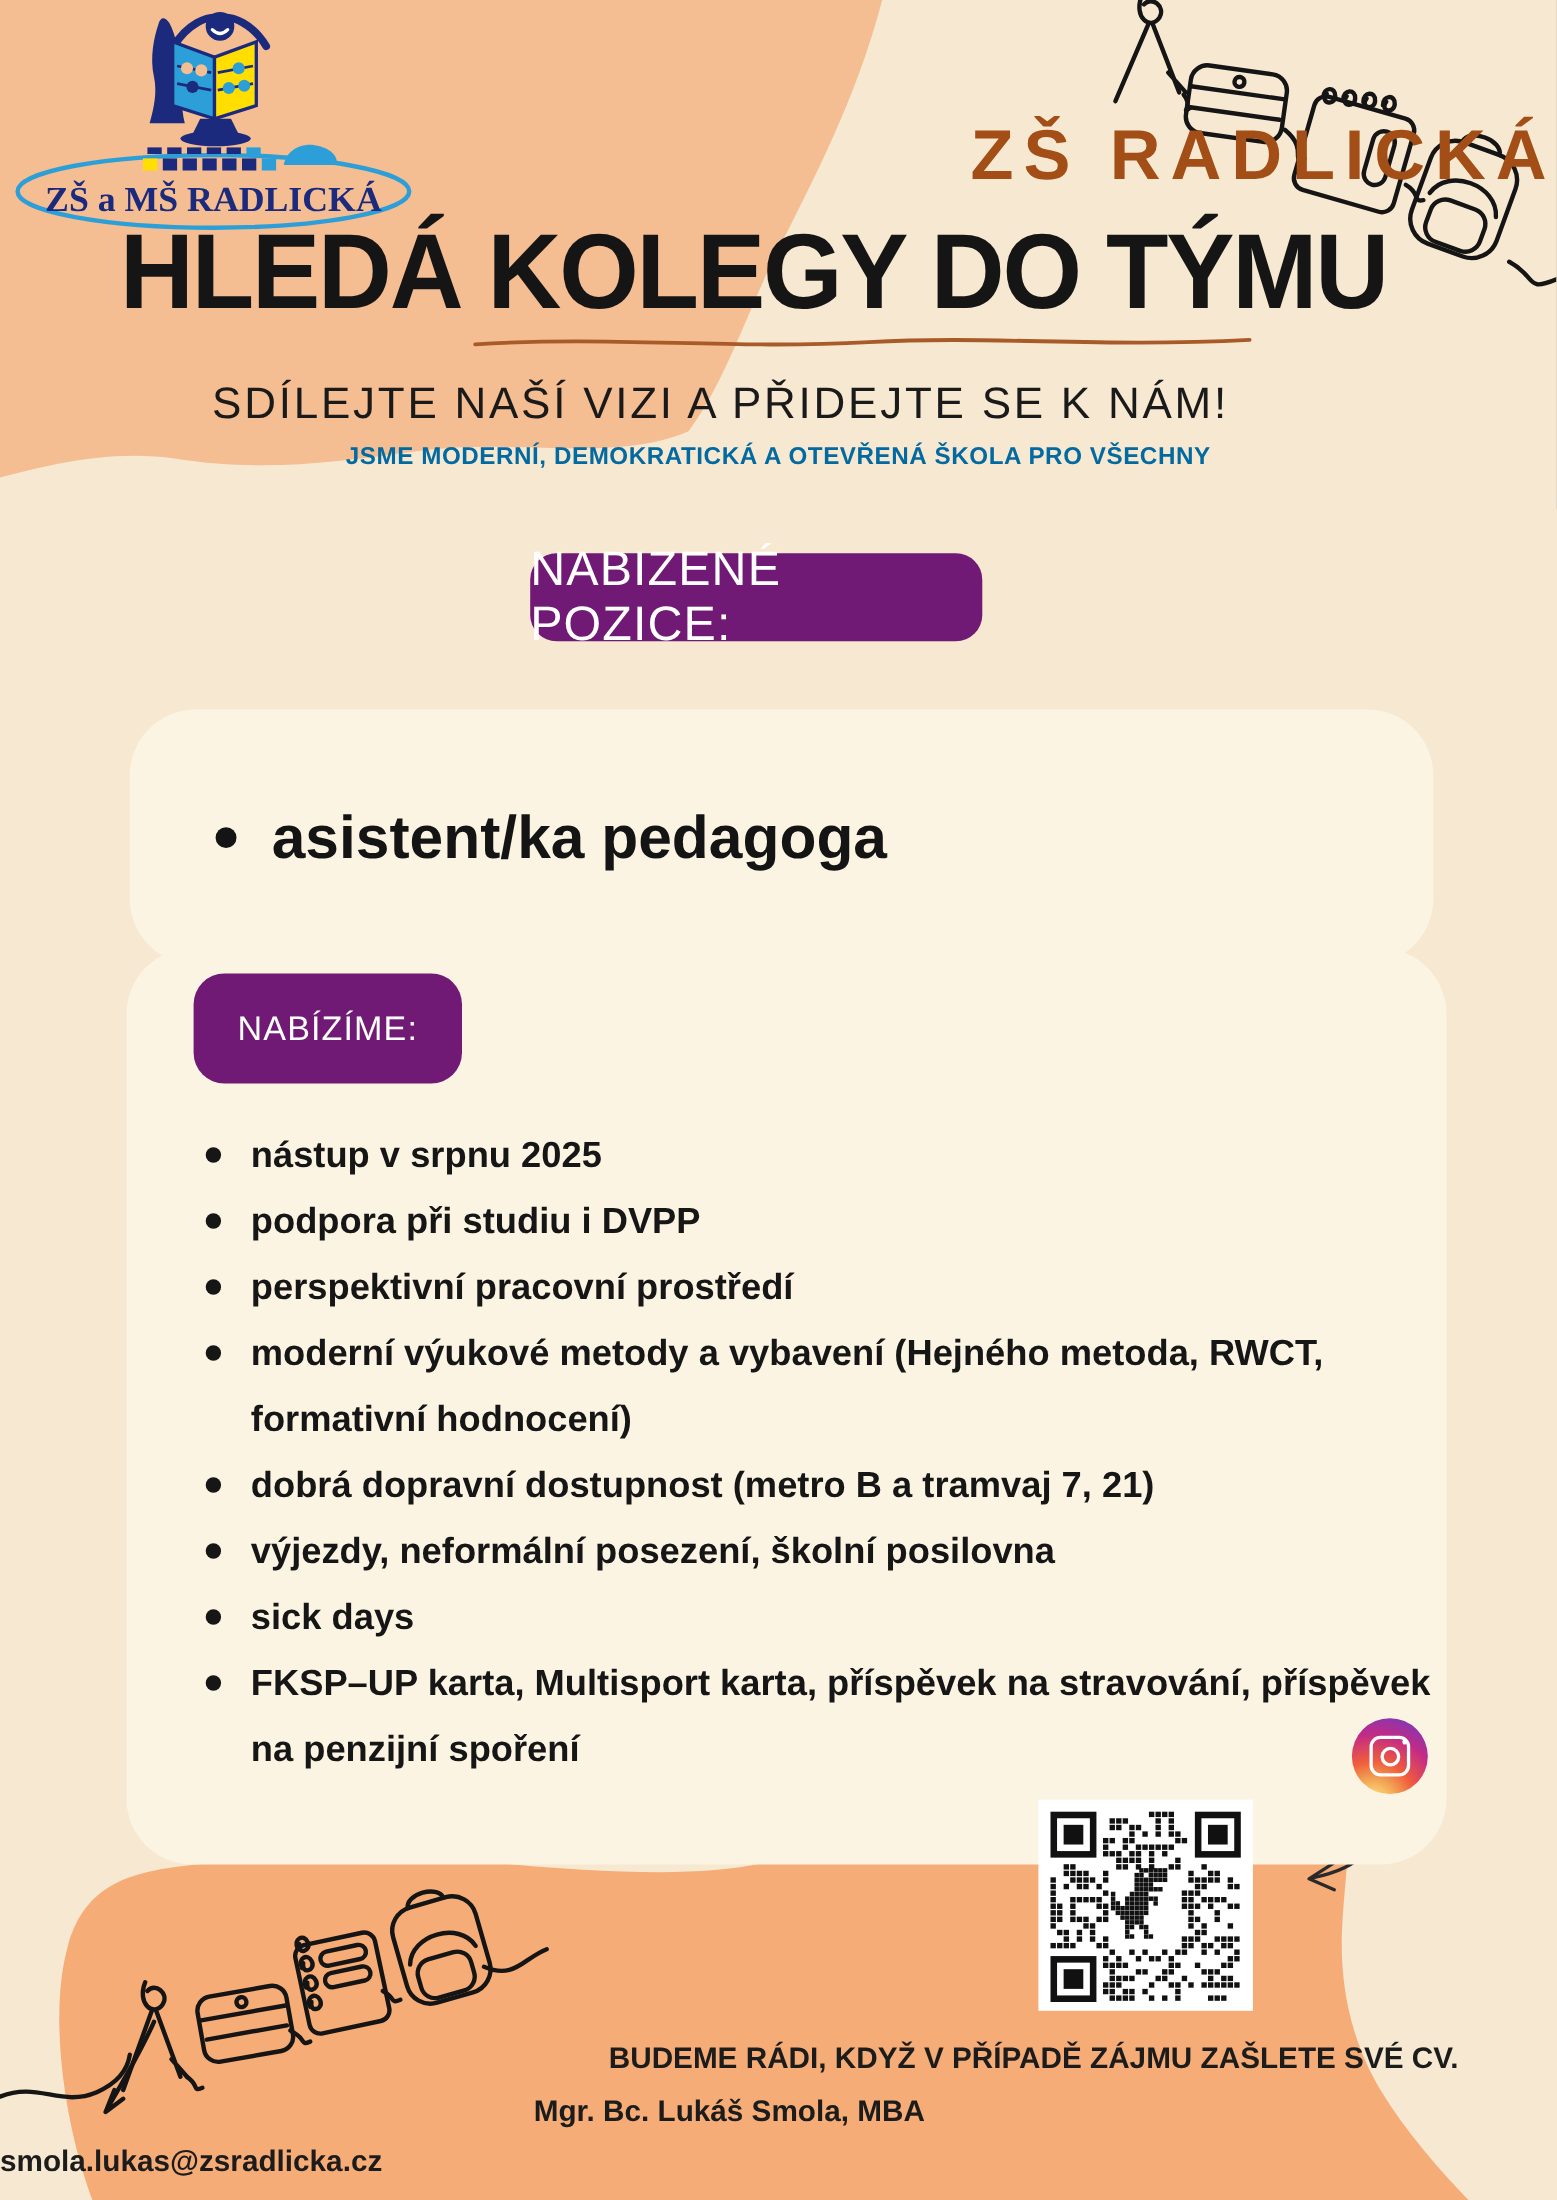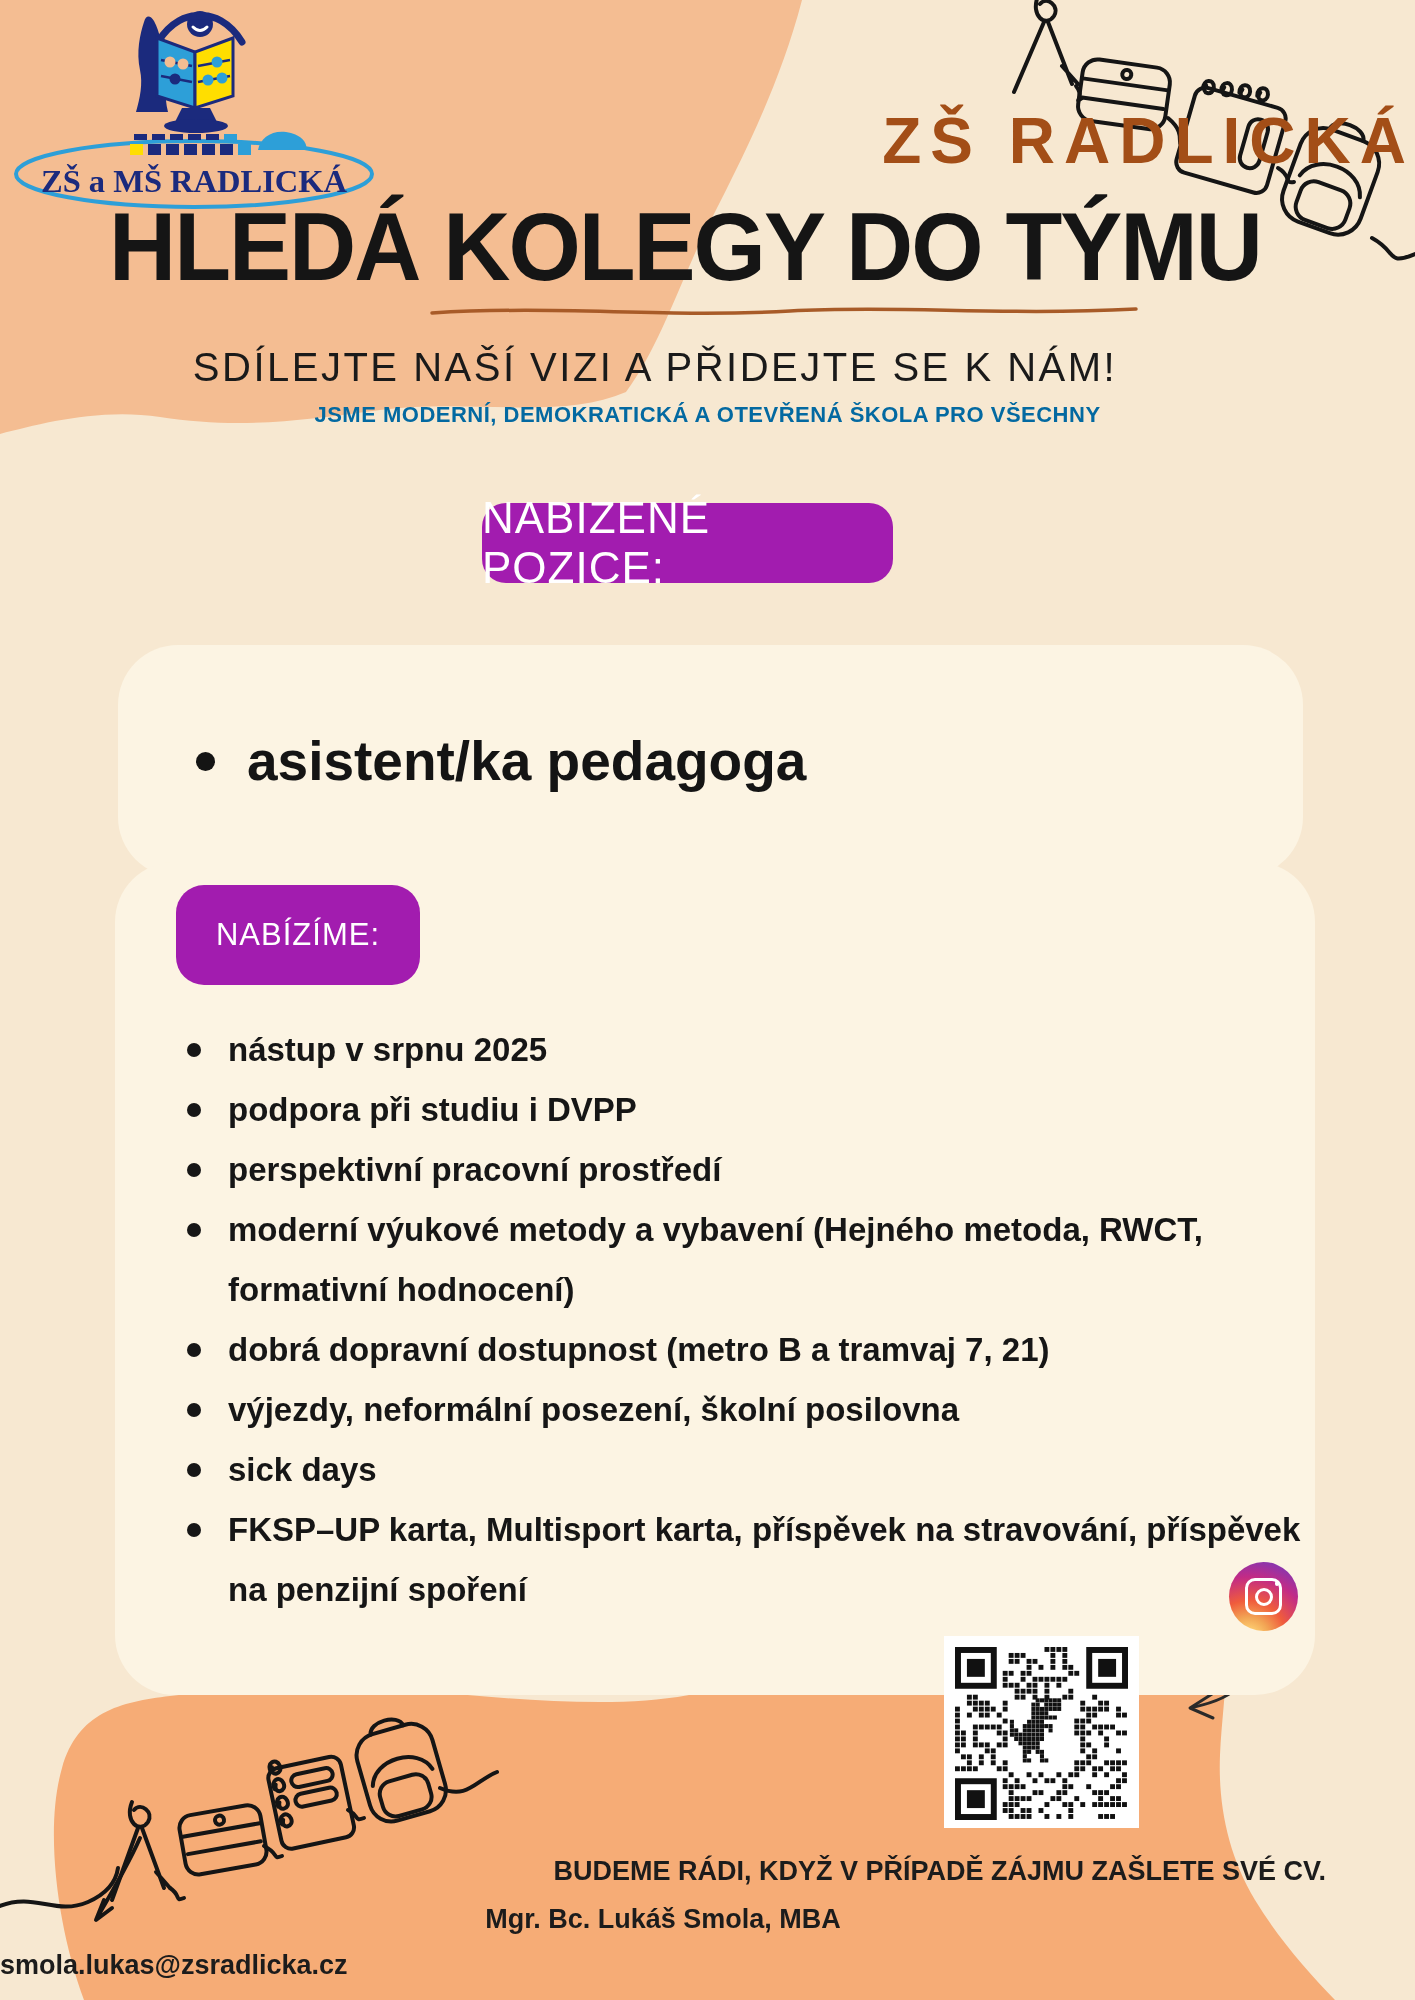--- a/index.html
+++ b/index.html
@@ -27,21 +27,21 @@
     position:absolute;top:345px;left:0;width:1310px;text-align:center;
     font-size:40px;font-weight:normal;letter-spacing:2.5px;color:#1a1a1a;z-index:2;white-space:nowrap;
   }
   .subtagline{
     position:absolute;top:402px;left:0;width:1415px;text-align:center;
     font-size:22px;font-weight:bold;letter-spacing:0.5px;color:#0369a1;z-index:2;white-space:nowrap;
   }
 
   
   .badge{
-    position:absolute;background:#a21caf;color:#fff;z-index:2;
+    position:absolute;background:#701a75;color:#fff;z-index:2;
     display:flex;align-items:center;justify-content:center;
     font-weight:400;letter-spacing:1px;
   }
   .badge-positions{left:482px;top:503px;width:411px;height:80px;border-radius:24px;font-size:44px;}
   .badge-offer{left:176px;top:885px;width:244px;height:100px;border-radius:28px;font-size:31px;}
 
   
   .card{
     position:absolute;background:#FCF4E3;border-radius:60px;z-index:1;
   }

